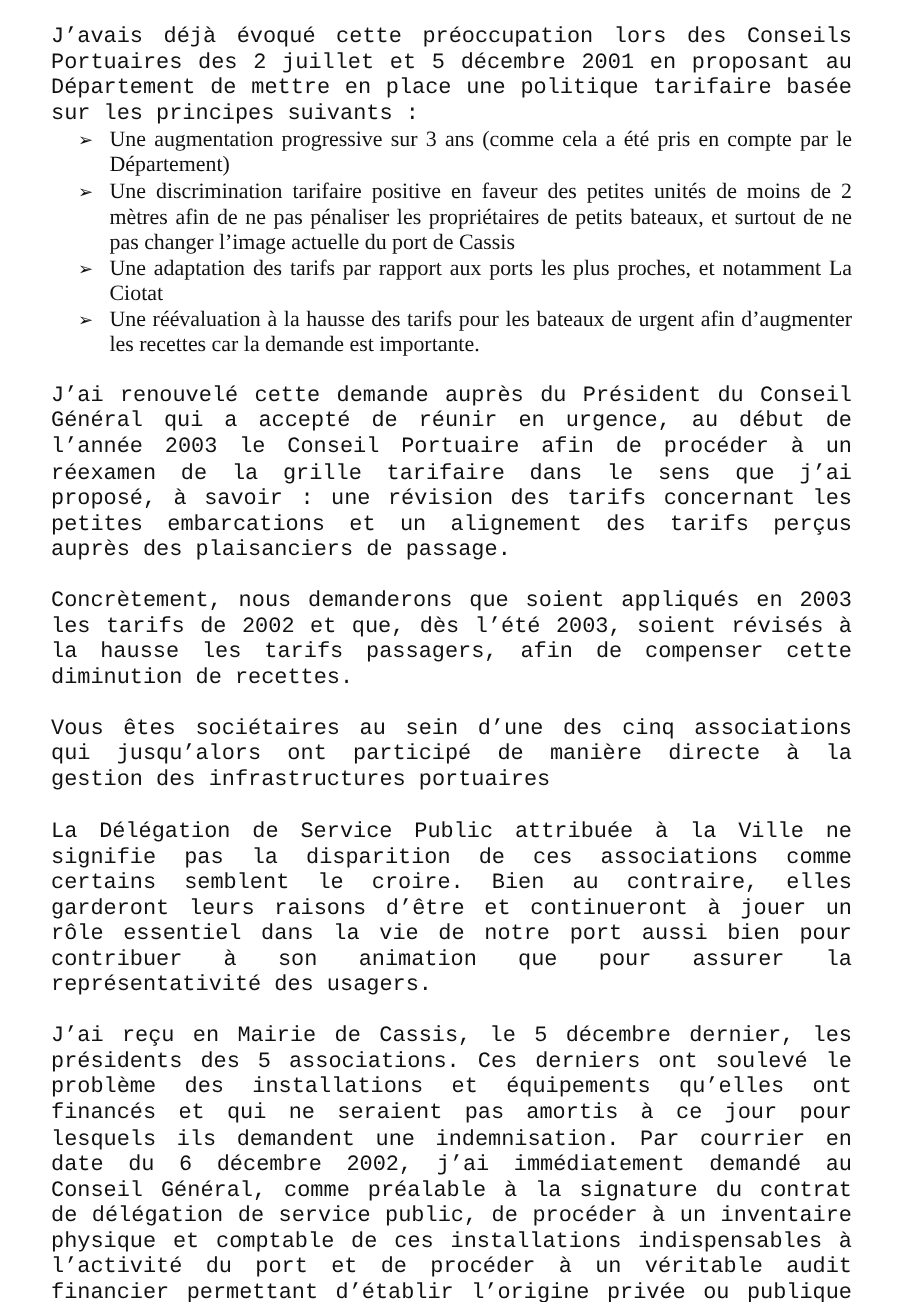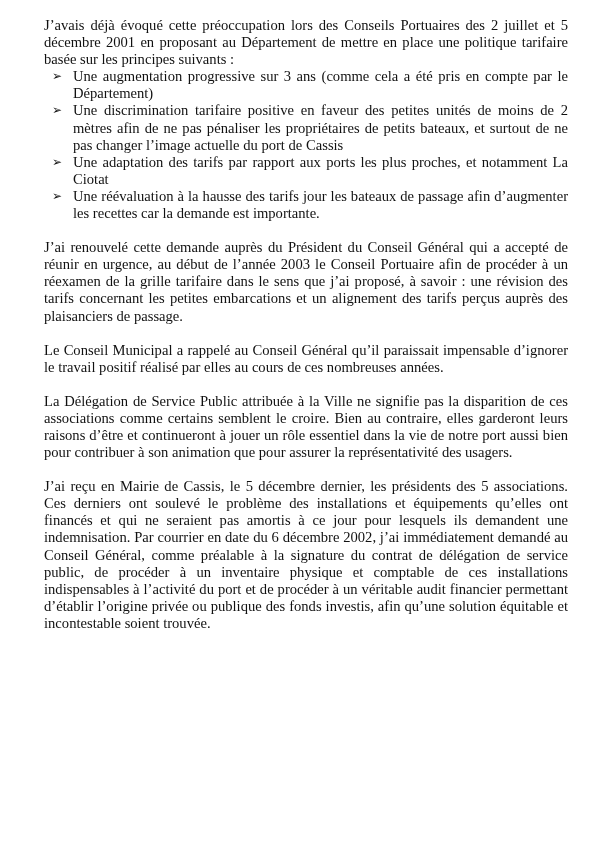--- a/index.html
+++ b/index.html
@@ -3,34 +3,35 @@
 <meta charset="utf-8">
 <style>
   html, body { margin: 0; padding: 0; background: #ffffff; }
   body { width: 600px; height: 868px; overflow: hidden; position: relative; }
   .page {
     position: absolute; left: 30px; top: 17px; width: 538px;
     font-family: "Liberation Serif", "DejaVu Serif", serif;
     font-size: 14.6px; line-height: 17.1px; color: #111;
     text-align: justify;
   }
-  .para { margin: 0 0 17px 14px; }
+  .para { margin: 0 0 17px 4px; font-family: Liberation Mono, monospace; }
   .para.tight { margin-bottom: 0; }
   ul.bullets { list-style: none; margin: 0 0 17px 0; padding: 0 0 0 43px; }
   ul.bullets li { position: relative; }
   .arrow { position: absolute; left: -21px; top: 0; font-size: 12px; font-family: "DejaVu Sans", sans-serif; }
 </style>
 </head>
 <body>
 
 <div class="page">
   <p class="para tight">J’avais déjà évoqué cette préoccupation  lors des Conseils Portuaires des 2 juillet et 5 décembre 2001 en proposant  au Département de mettre en place une politique tarifaire basée sur les principes suivants :</p>
   <ul class="bullets">
     <li><span class="arrow">➢</span><span>Une augmentation progressive sur 3 ans (comme cela a été pris en compte par le Département)</span></li>
     <li><span class="arrow">➢</span><span>Une discrimination tarifaire positive en faveur des petites unités de moins de 2 mètres afin de ne pas pénaliser les propriétaires de petits bateaux, et surtout de ne pas changer l’image actuelle du port de Cassis</span></li>
     <li><span class="arrow">➢</span><span>Une adaptation des tarifs par rapport aux ports les plus proches, et notamment La Ciotat</span></li>
-    <li><span class="arrow">➢</span><span>Une réévaluation à la hausse des tarifs jour les bateaux de passage afin d’augmenter les recettes car la demande est importante.</span></li>
+    <li><span class="arrow">➢</span><span>Une réévaluation à la hausse des tarifs pour les bateaux de urgent afin d’augmenter les recettes car la demande est importante.</span></li>
   </ul>
   <p class="para">J’ai renouvelé cette demande auprès du Président du Conseil Général qui a accepté de réunir en urgence, au début de l’année 2003 le Conseil Portuaire afin de procéder à un réexamen de la grille tarifaire dans le sens que j’ai proposé, à savoir : une révision des tarifs concernant les petites embarcations et un alignement des tarifs perçus auprès des plaisanciers de passage.</p>
-  <p class="para">Le Conseil Municipal a rappelé au Conseil Général  qu’il paraissait impensable d’ignorer le travail positif réalisé par elles au cours de ces nombreuses années.</p>
+  <p class="para">Concrètement, nous demanderons que soient appliqués en 2003 les tarifs de 2002 et que, dès l’été 2003,  soient révisés à la hausse les tarifs passagers,  afin de compenser cette diminution de recettes.</p>
+  <p class="para">Vous êtes  sociétaires au sein d’une des cinq associations qui jusqu’alors ont participé de manière directe à la gestion des infrastructures portuaires</p>
   <p class="para">La Délégation de Service Public attribuée à la Ville ne signifie pas la disparition de ces associations comme certains semblent le croire. Bien au contraire, elles garderont leurs raisons d’être et continueront  à jouer un rôle essentiel dans la vie de notre port aussi bien pour contribuer à son animation que pour assurer la représentativité des usagers.</p>
   <p class="para">J’ai reçu en Mairie de Cassis, le 5 décembre dernier, les présidents des 5 associations. Ces derniers ont  soulevé le problème des installations et équipements qu’elles ont financés et qui ne seraient pas amortis à ce jour pour lesquels ils demandent une indemnisation. Par courrier en date du 6 décembre 2002, j’ai immédiatement demandé au Conseil Général, comme préalable à la signature du contrat de délégation de service public, de procéder à un inventaire physique et comptable de ces installations indispensables à l’activité du port et de procéder à un véritable audit financier permettant d’établir l’origine privée ou publique des fonds investis, afin qu’une solution équitable et incontestable soient trouvée.</p>
 </div>
 
 </body></html>

